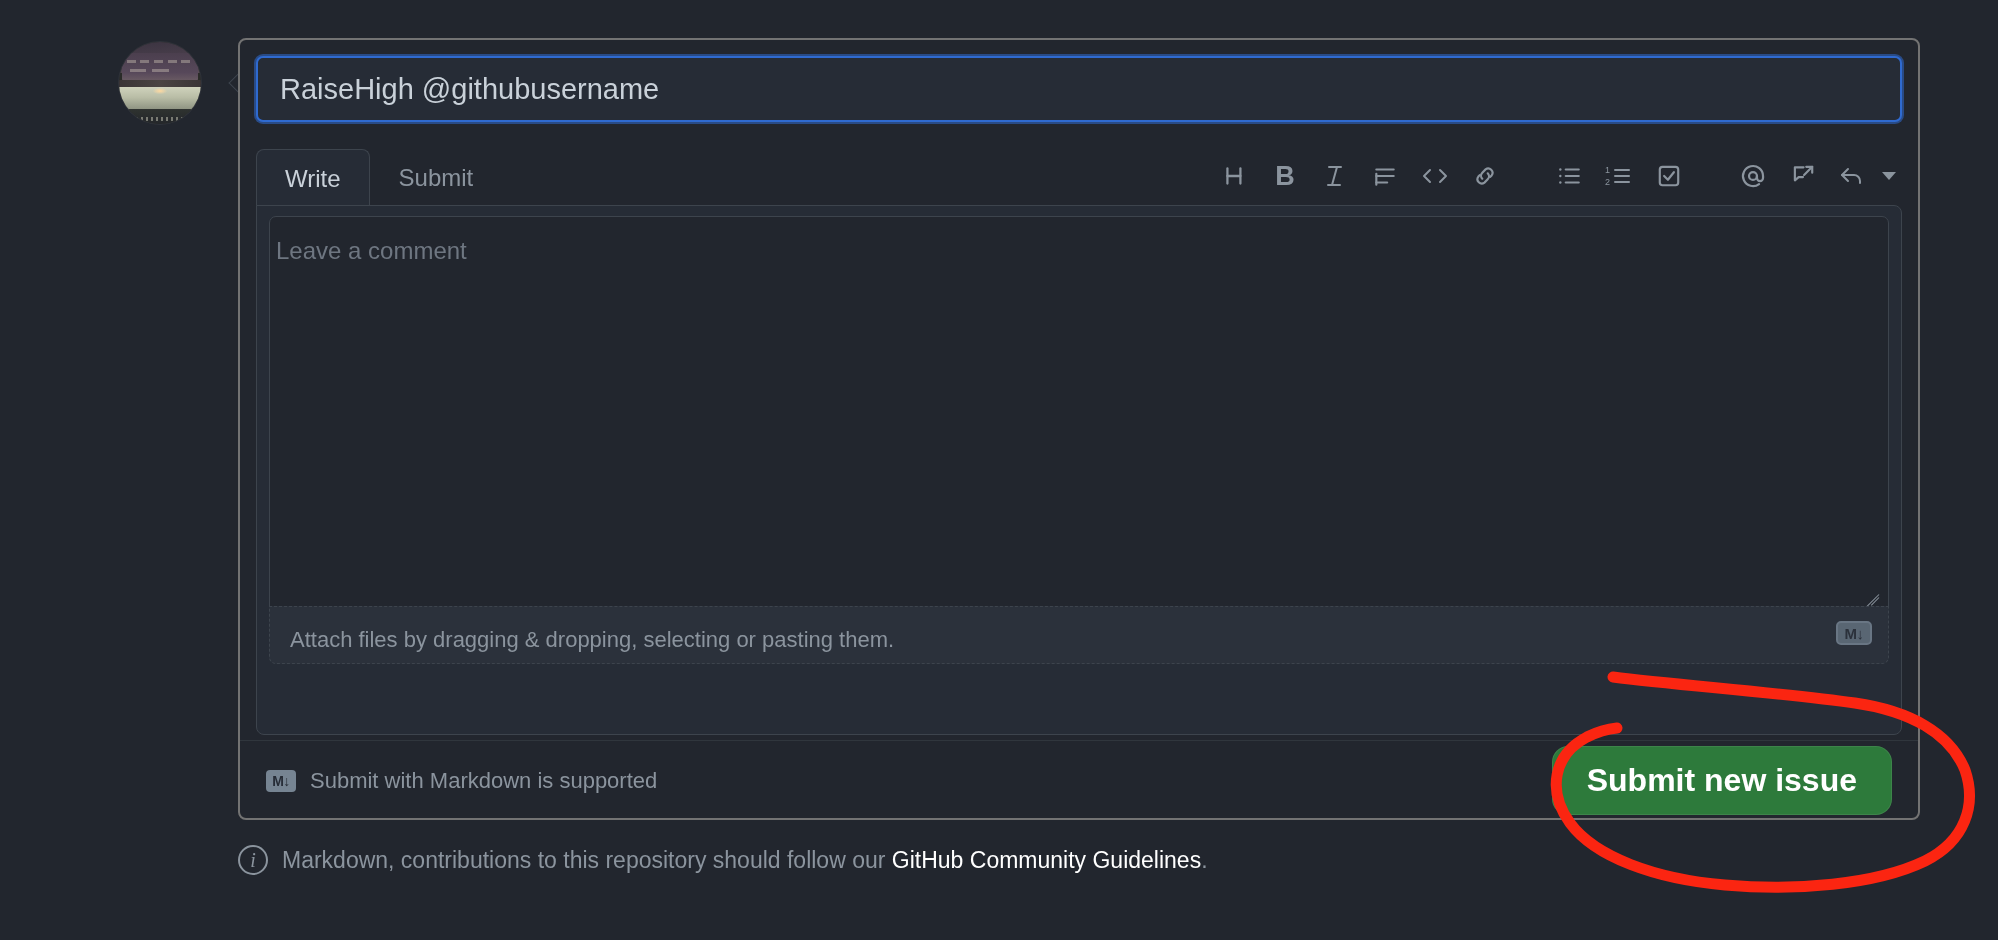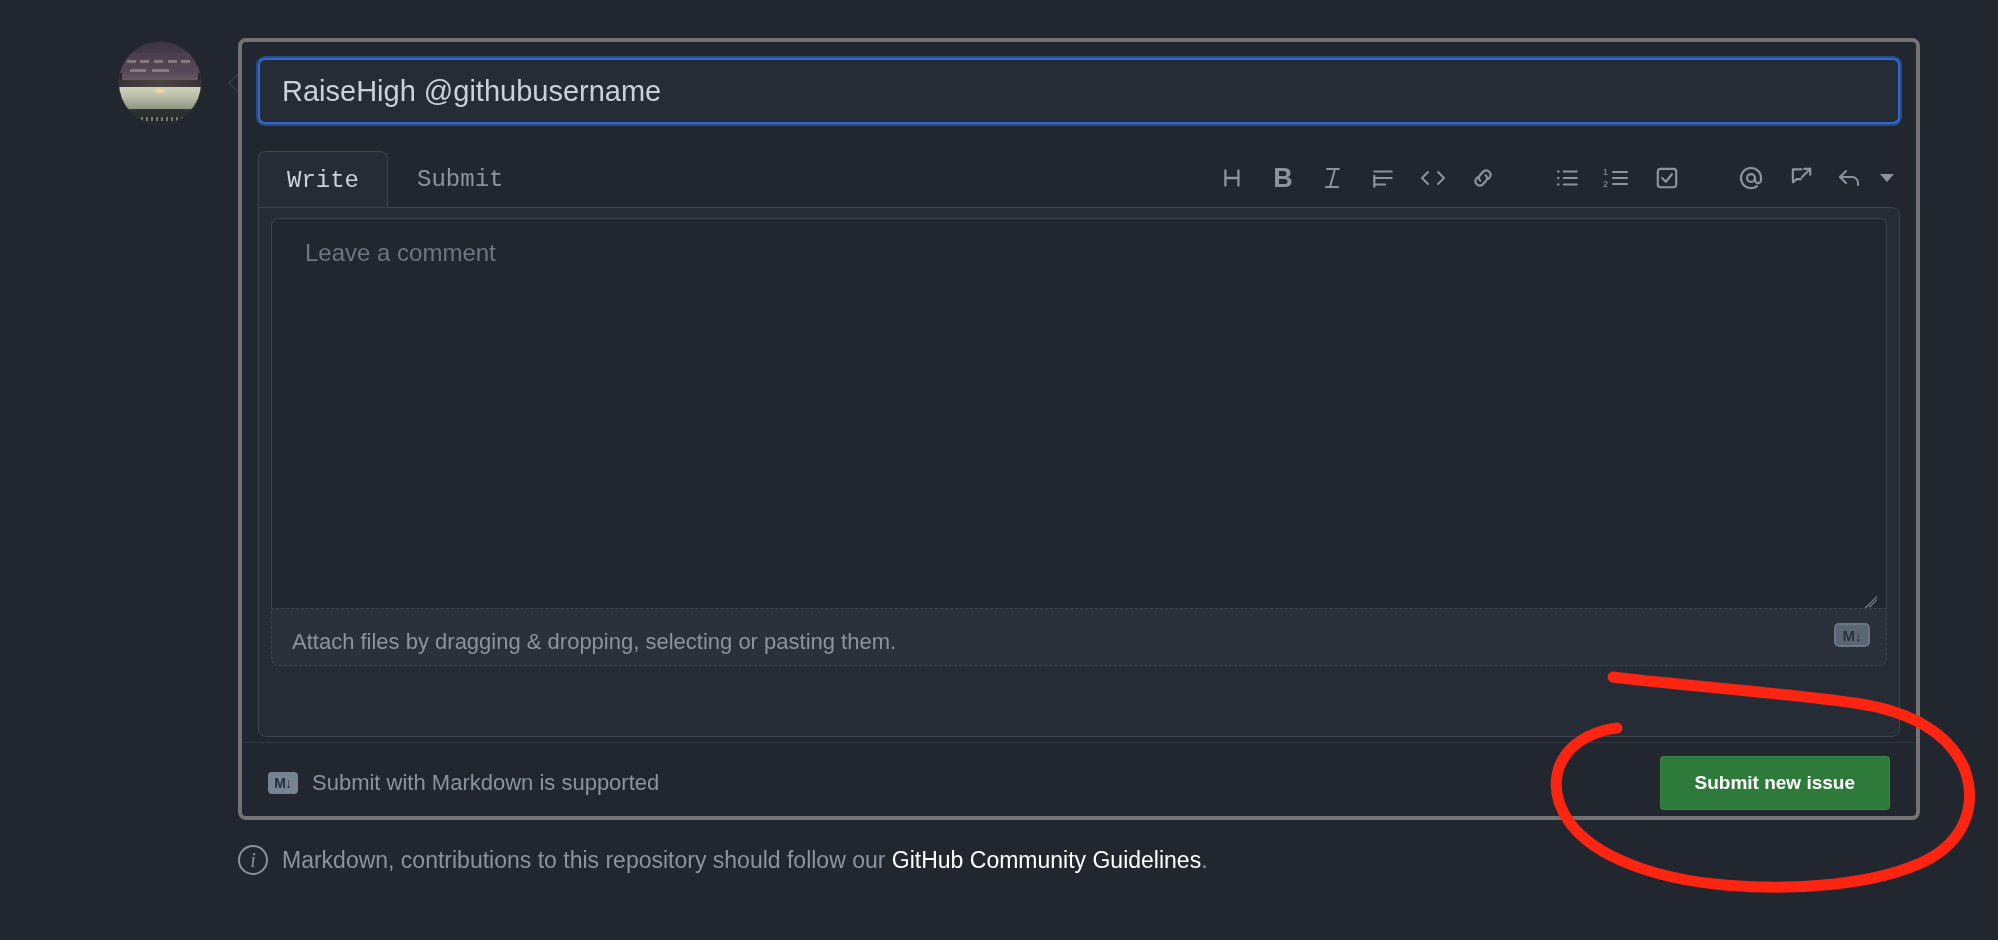--- a/index.html
+++ b/index.html
@@ -42,21 +42,21 @@
     position: absolute; left: 8px; top: 0; width: 22px; height: 22px;
     background: #22262e;
     border-left: 1px solid #3d444d; border-bottom: 1px solid #3d444d;
     transform: rotate(45deg);
   }
 
   
   .panel {
     position: absolute; left: 238px; top: 38px; width: 1682px; height: 782px;
     background: #22262e;
-    border: 4px solid #737373; border-radius: 8px;
+    border: 2px solid #737373; border-radius: 8px;
   }
 
   
   .title-row { position: absolute; left: 16px; top: 16px; right: 16px; height: 66px; }
   .title-input {
     width: 100%; height: 66px;
     background: #262c36;
     border: 2px solid #2f6ad0; border-radius: 7px;
     box-shadow: 0 0 0 2px rgba(47,106,208,0.55);
     color: #c9d1d9; font-size: 29px;
@@ -64,21 +64,21 @@
     padding: 0 22px; outline: none;
   }
 
   
   .tabs { position: absolute; left: 16px; top: 108px; height: 58px; display: flex; align-items: flex-end; }
   .tab {
     height: 58px; padding: 0 28px; display: flex; align-items: center;
     font-size: 24px; color: #8b949e; cursor: pointer;
     border: 1px solid transparent; border-bottom: none;
     border-radius: 8px 8px 0 0; background: transparent;
-    font-family: Liberation Mono, monospace;
+    font-family: Liberation Sans, sans-serif;
   }
   .tab.active {
     color: #c9d1d9; background: #262c36;
     border-color: #3d444d; border-bottom-color: #262c36;
     margin-bottom: -1px;
   }
 
   
   .toolbar { position: absolute; right: 18px; top: 108px; height: 56px; display: flex; align-items: center; }
   .tb-btn {
@@ -92,21 +92,21 @@
 
   
   .comment-body {
     position: absolute; left: 16px; top: 165px; right: 16px; height: 530px;
     background: #262c36;
     border: 1px solid #3d444d; border-radius: 0 8px 8px 8px;
   }
   .comment-ta {
     position: absolute; left: 12px; top: 10px; right: 12px; height: 446px;
     background: #22262e; border: 1px solid #3d444d; border-radius: 7px;
-    color: #3b82f6; font-size: 24px; padding: 20px 33px;
+    color: #3b82f6; font-size: 24px; padding: 20px 6px;
     font-family: "Liberation Sans", sans-serif; resize: none; outline: none;
   }
   .comment-ta::placeholder { color: #6e7681; }
   .resize-grip { position: absolute; right: 22px; top: 372px; width: 20px; height: 20px; pointer-events:none; }
   .resize-grip i { position: absolute; right: 0; display: block; height: 1px; background: #8b949e; transform-origin: right center; }
   .resize-grip i.g1 { width: 18px; top: 16px; transform: rotate(-45deg); }
   .resize-grip i.g2 { width: 11px; top: 19px; transform: rotate(-45deg); }
 
   .attach-row {
     position: absolute; left: 12px; right: 12px; top: 400px; height: 58px;
@@ -130,22 +130,22 @@
   .md-note { display: flex; align-items: center; gap: 14px; }
   .md-note-icon {
     width: 30px; height: 22px; border-radius: 4px; background: #768492;
     display: flex; align-items: center; justify-content: center;
     font-size: 14px; font-weight: bold; color: #262c36; letter-spacing: -0.5px;
   }
   .md-note-text { color: #8b949e; font-size: 22px; }
   .submit-btn {
     margin-left: auto;
     background: #2d7a3b; color: #ffffff;
-    border: 1px solid rgba(255,255,255,0.08); border-radius: 4px;
-    font-size: 19px; font-weight: bold; padding: 15px 34px; cursor: pointer;
+    border: 1px solid rgba(255,255,255,0.08); border-radius: 16px;
+    font-size: 32px; font-weight: bold; padding: 15px 34px; cursor: pointer;
     font-family: "Liberation Sans", sans-serif;
   }
 
   
   .bottom-note {
     position: absolute; left: 238px; top: 845px; display: flex; align-items: center; gap: 14px;
   }
   .info-icon {
     width: 30px; height: 30px; border-radius: 50%; border: 2px solid #8b949e;
     color: #8b949e; display: flex; align-items: center; justify-content: center;

